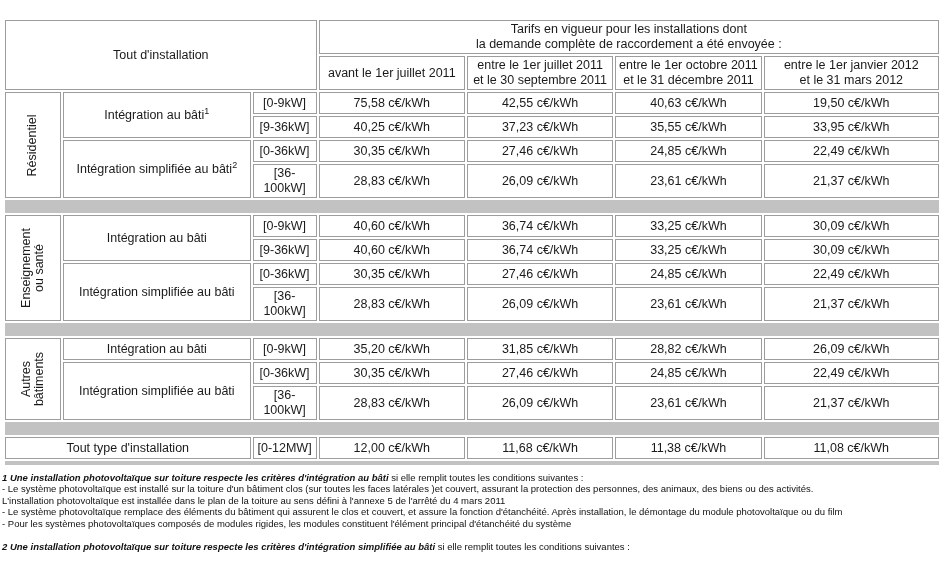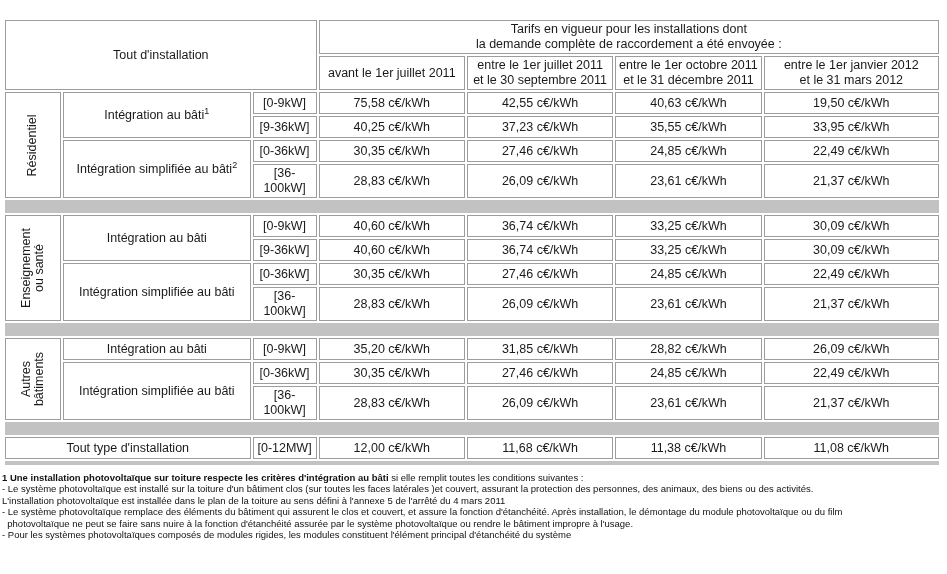--- a/index.html
+++ b/index.html
@@ -19,21 +19,21 @@
 
   td.cat{position:relative;}
   .vwrap{position:absolute;top:0;left:0;right:0;bottom:0;
     display:flex;align-items:center;justify-content:center;}
   .vtext{transform:rotate(-90deg);white-space:nowrap;text-align:center;line-height:13px;}
 
   sup{font-size:9px;line-height:0;vertical-align:super;}
 
   .footnotes{margin:5px 0 0 2px;font-size:9.5px;line-height:11.4px;color:#111;}
   .fn-line{white-space:pre-wrap;}
-  .b{font-weight:bold;}
+  .b{font-weight:bold;font-style:italic;}
   .fn2{margin-top:12px;}
 </style>
 </head>
 <body>
 
 <div class="page">
 
 <table class="tariff">
   <colgroup>
     <col style="width:56px">
@@ -210,18 +210,21 @@
         </tr>
 </tbody>
     </table>
 
 <div class="footnotes">
   <div class="fn-block">
     <div class="fn-line"><span class="b">1 Une installation photovoltaïque sur toiture respecte les critères d'intégration au bâti</span><span> si elle remplit toutes les conditions suivantes :</span></div>
     <div class="fn-line">- Le système photovoltaïque est installé sur la toiture d'un bâtiment clos (sur toutes les faces latérales )et couvert, assurant la protection des personnes, des animaux, des biens ou des activités.</div>
     <div class="fn-line">L'installation photovoltaïque est installée dans le plan de la toiture au sens défini à l'annexe 5 de l'arrêté du 4 mars 2011</div>
     <div class="fn-line">- Le système photovoltaïque remplace des éléments du bâtiment qui assurent le clos et couvert, et assure la fonction d'étanchéité. Après installation, le démontage du module photovoltaïque ou du film</div>
-    <div class="fn-line">  photovoltaïque ne peut se faire sans nuire à la fonction d'étanchéité assurée par le système photovoltaïque ou rendre le bâtiment impropre à l'usage.</div>
     <div class="fn-line">- Pour les systèmes photovoltaïques composés de modules rigides, les modules constituent l'élément principal d'étanchéité du système</div>
   </div>
+  <div class="fn-block fn2">
+    <div class="fn-line"><span class="b">2 Une installation photovoltaïque sur toiture respecte les critères d'intégration simplifiée au bâti</span><span> si elle remplit toutes les conditions suivantes :</span></div>
+
+  </div>
 </div>
 
 </div>
 
 </body></html>

